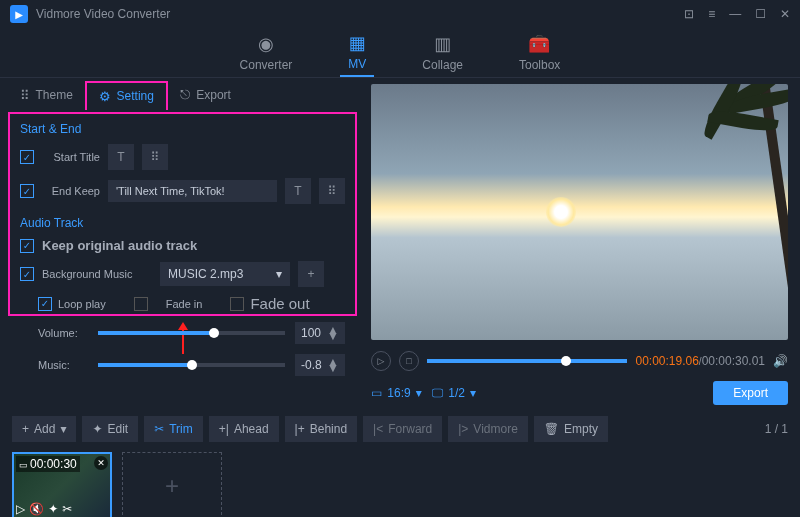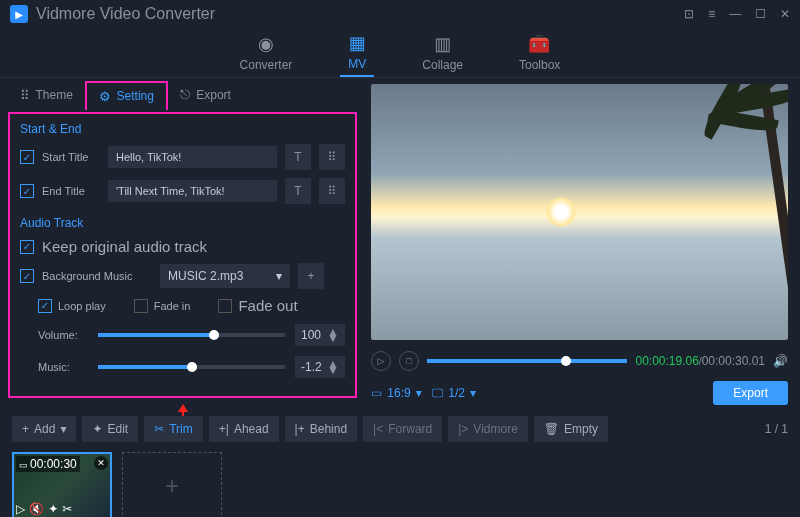--- a/index.html
+++ b/index.html
@@ -1,37 +1,37 @@
 <!DOCTYPE html>
 <html><head>
 <meta charset="utf-8">
 <style>
 * { margin: 0; padding: 0; box-sizing: border-box; font-family: -apple-system, BlinkMacSystemFont, "Segoe UI", sans-serif; font-size: 12px; }
 body { background: #1b222d; color: #a5acb8; width: 800px; height: 517px; overflow: hidden; }
 .titlebar { height: 28px; display: flex; align-items: center; padding: 0 10px; background: #1b222d; }
 .titlebar .logo { width: 18px; height: 18px; background: #2a8cff; border-radius: 3px; margin-right: 8px; display: flex; align-items: center; justify-content: center; font-size: 10px; color: #fff; }
-.titlebar .title { color: #8a919c; font-size: 16px; flex: 1; }
+.titlebar .title { color: #8a919c; font-size: 12px; flex: 1; }
 .titlebar .wctrl { display: flex; gap: 14px; color: #8a919c; }
 .titlebar .wctrl span { cursor: pointer; }
 .topnav { height: 50px; display: flex; justify-content: center; gap: 40px; align-items: center; border-bottom: 1px solid #2a3140; }
 .topnav .item { display: flex; flex-direction: column; align-items: center; gap: 3px; color: #8a919c; cursor: pointer; padding: 4px 8px; }
 .topnav .item.active { color: #3b9cff; border-bottom: 2px solid #3b9cff; }
 .topnav .icon { font-size: 18px; }
 .body { display: flex; height: 330px; }
 .left { width: 365px; padding: 0 8px; }
 .tabs { display: flex; gap: 0; height: 34px; align-items: center; }
 .tabs .tab { display: flex; align-items: center; gap: 6px; padding: 6px 12px; cursor: pointer; color: #8a919c; }
 .tabs .tab.active { color: #3b9cff; border: 2px solid #ff1fb5; border-bottom: none; }
 .tabs .tab .ic { font-size: 13px; }
-.panel { border: 2px solid #ff1fb5; padding: 8px 10px 28px; height: 286px; }
+.panel { border: 2px solid #ff1fb5; padding: 8px 10px 28px; height: 204px; }
 .section-h { color: #3b9cff; font-size: 12px; margin-bottom: 8px; }
 .row { display: flex; align-items: center; gap: 8px; margin-bottom: 8px; }
 .chk { width: 14px; height: 14px; border: 1px solid #3b9cff; display: inline-flex; align-items: center; justify-content: center; color: #3b9cff; font-size: 10px; cursor: pointer; }
 .chk.unchecked { border-color: #555; color: transparent; }
-.lbl { color: #a5acb8; font-size: 11px; min-width: 58px; }
+.lbl { color: #a5acb8; font-size: 11px; min-width: 58px; text-align: right; }
 .input { flex: 1; background: #2a3140; border: none; padding: 5px 8px; color: #c5ccd8; font-size: 11px; }
 .iconbtn { width: 26px; height: 26px; background: #2a3140; display: flex; align-items: center; justify-content: center; color: #8a919c; cursor: pointer; }
 .select { background: #2a3140; padding: 5px 8px; color: #c5ccd8; font-size: 11px; display: flex; justify-content: space-between; align-items: center; width: 130px; cursor: pointer; }
 .checks3 { display: flex; gap: 28px; margin-left: 18px; margin-bottom: 10px; }
 .slider-row { display: flex; align-items: center; gap: 10px; margin-left: 18px; margin-bottom: 10px; }
 .slider-row .slbl { width: 50px; font-size: 11px; }
 .slider { flex: 1; height: 4px; background: #3a4150; position: relative; cursor: pointer; }
 .slider .fill { position: absolute; height: 100%; background: #3b9cff; }
 .slider .thumb { position: absolute; width: 10px; height: 10px; background: #fff; border-radius: 50%; top: -3px; transform: translateX(-50%); }
 .numbox { width: 50px; background: #2a3140; padding: 4px 6px; color: #c5ccd8; font-size: 11px; text-align: center; display: flex; align-items: center; justify-content: space-between; }
@@ -42,21 +42,21 @@
 .preview { flex: 1; background: linear-gradient(to bottom, #6b7a8a 0%, #8fa5b5 35%, #ffe9b0 48%, #fff5d0 52%, #b5c5d0 60%, #8a9aa5 100%); border-radius: 2px; position: relative; overflow: hidden; }
 .sun { position: absolute; left: 42%; top: 44%; width: 30px; height: 30px; background: radial-gradient(circle, #fff 30%, #ffe9a0 60%, transparent 80%); border-radius: 50%; }
 .palm { position: absolute; right: -20px; top: -10px; width: 140px; height: 100%; }
 .palm .trunk { position: absolute; right: 40px; top: 0; width: 10px; height: 100%; background: #2a2520; transform: rotate(-8deg); transform-origin: top; }
 .palm .leaf { position: absolute; width: 70px; height: 14px; background: #1f2a1a; border-radius: 50% 0; }
 .pcontrols { height: 30px; display: flex; align-items: center; gap: 8px; margin-top: 6px; }
 .pbtn { width: 20px; height: 20px; border: 1px solid #4a5160; border-radius: 50%; display: flex; align-items: center; justify-content: center; color: #8a919c; font-size: 9px; cursor: pointer; }
 .seekbar { flex: 1; height: 4px; background: #3b9cff; position: relative; cursor: pointer; }
 .seekbar .th { position: absolute; right: 28%; width: 10px; height: 10px; background: #fff; border-radius: 50%; top: -3px; }
 .time { font-size: 10px; color: #8a919c; }
-.time .cur { color: #22c55e; }
+.time .cur { color: #f97316; }
 .aspect-row { height: 30px; display: flex; align-items: center; gap: 10px; margin-top: 2px; }
 .asp { display: flex; align-items: center; gap: 5px; color: #3b9cff; font-size: 11px; cursor: pointer; }
 .export-btn { margin-left: auto; background: #3b9cff; color: #fff; padding: 5px 20px; border-radius: 3px; cursor: pointer; font-size: 12px; }
 .toolbar { height: 34px; display: flex; align-items: center; gap: 6px; padding: 0 12px; margin-top: 4px; }
 .tbtn { background: #2a3140; padding: 6px 10px; display: flex; align-items: center; gap: 5px; color: #a5acb8; font-size: 11px; cursor: pointer; }
 .tbtn.g { color: #6a717c; }
 .pager { margin-left: auto; color: #8a919c; font-size: 12px; }
 .thumbs { height: 80px; display: flex; gap: 10px; padding: 6px 12px; }
 .thumb-card { width: 100px; height: 68px; border: 2px solid #3b9cff; background: linear-gradient(135deg, #1a3a2a, #2a4a3a, #1a2a3a); position: relative; }
 .thumb-card .dur { position: absolute; top: 2px; left: 2px; font-size: 9px; color: #fff; background: rgba(0,0,0,.5); padding: 1px 3px; }
@@ -113,52 +113,51 @@
         <span class="ic">⎋</span>
         <span>Export</span>
       </div>
     </div>
 
     <div class="panel">
       <div class="section-h">Start &amp; End</div>
       <div class="row">
         <span class="chk">✓</span>
         <span class="lbl">Start Title</span>
-        <input class="input" value="Hello, TikTok!" style="">
         <span class="iconbtn">T</span>
         <span class="iconbtn">⠿</span>
       </div>
       <div class="row">
         <span class="chk">✓</span>
-        <span class="lbl">End Title</span>
+        <span class="lbl">End Keep</span>
         <input class="input" value="'Till Next Time, TikTok!" style="">
         <span class="iconbtn">T</span>
         <span class="iconbtn">⠿</span>
       </div>
 
       <div class="section-h" style="margin-top:12px;">Audio Track</div>
       <div class="row">
         <span class="chk">✓</span>
-        <span style="font-size:15px;">Keep original audio track</span>
+        <span style="font-size:13px;font-weight:bold;">Keep original audio track</span>
       </div>
       <div class="row">
         <span class="chk">✓</span>
         <span style="font-size:11px;width:110px;">Background Music</span>
         <div class="select">
           <span>MUSIC 2.mp3</span>
           <span>▾</span>
         </div>
         <span class="iconbtn">+</span>
       </div>
       <div class="checks3">
         <div style="display:flex;gap:6px;align-items:center;">
           <span class="chk">✓</span>
           <span style="font-size:11px;">Loop play</span>
         </div>
-        <div style="display:flex;gap:6px;align-items:center;">
+        <div style="display:flex;gap:18px;align-items:center;">
           <span class="chk unchecked">✓</span>
           <span style="font-size:11px;">Fade in</span>
         </div>
         <div style="display:flex;gap:6px;align-items:center;">
           <span class="chk unchecked">✓</span>
           <span style="font-size:15px;">Fade out</span>
         </div>
       </div>
       <div class="slider-row">
         <span class="slbl">Volume:</span>
@@ -174,21 +173,21 @@
             </span>
         </div>
       </div>
       <div class="slider-row">
         <span class="slbl">Music:</span>
         <div class="slider">
           <div class="fill" style="width:50%;"></div>
             <div class="thumb" style="left:50%;"></div>
         </div>
         <div class="numbox">
-          <span>-1.2</span>
+          <span>-0.8</span>
           <span class="stepper">
               <span>▲</span>
               <span>▼</span>
             </span>
         </div>
       </div>
     </div>
     <div class="arrow">
       <svg width="18" height="34">
           <line x1="9" y1="32" x2="9" y2="4" stroke="#ff2020" stroke-width="2"></line>

